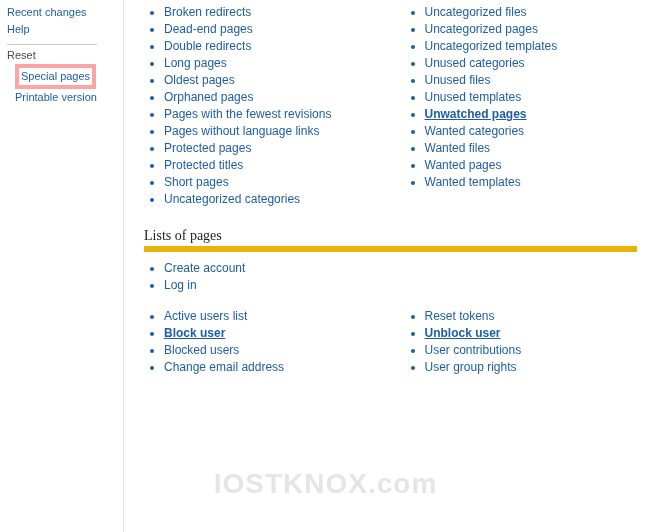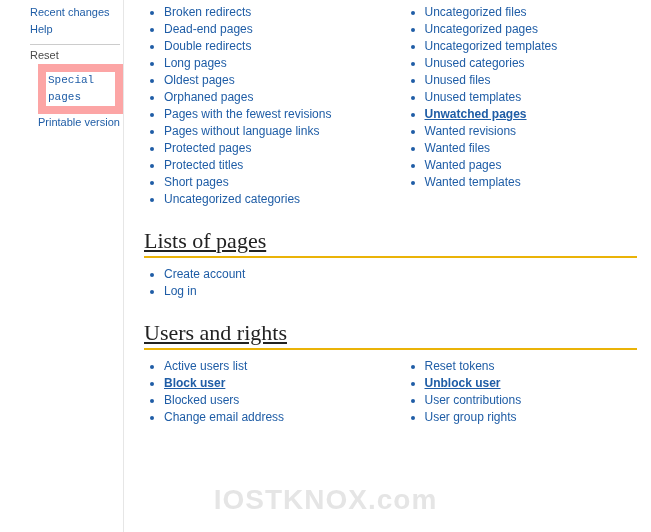--- a/index.html
+++ b/index.html
@@ -9,21 +9,21 @@
     background: #fff;
     color: #222;
     width: 651px;
     height: 532px;
     overflow: hidden;
     position: relative;
   }
   .layout { display: flex; height: 100%; }
   .sidebar {
     width: 124px;
-    padding: 4px 0 0 30px;
+    padding: 4px 0 0 7px;
     border-right: 1px solid #e6e6e6;
     flex-shrink: 0;
   }
   .sidebar a {
     display: block;
     color: #1f5da6;
     text-decoration: none;
     font-size: 11px;
     line-height: 17px;
   }
@@ -32,25 +32,24 @@
     margin: 6px 0 4px 0;
     width: 90px;
   }
   .sidebar-heading {
     font-size: 11px;
     color: #4a4a4a;
     margin-bottom: 3px;
   }
   .tools-links { padding-left: 8px; }
   .highlight-red {
-    border: 8px solid #fca5a5;
+    border: 4px solid #fca5a5;
     padding: 0 2px;
     display: inline-block;
     line-height: 15px;
-    font-family: Liberation Mono, monospace;
   }
   .main {
     flex: 1;
     padding: 0 14px 0 20px;
     color: #222;
   }
   .section-columns {
     display: flex;
     gap: 28px;
   }
@@ -68,31 +67,30 @@
   }
   ul.link-list li::marker { color: #1f5da6; }
   ul.link-list li a {
     color: #1f5da6;
     text-decoration: none;
   }
   ul.link-list li a.bold { font-weight: bold; text-decoration: underline; }
   h2.section-title {
     font-family: Georgia, "Times New Roman", serif;
     font-weight: normal;
-    font-size: 22px;
+    font-size: 14px;
     color: #222;
-    border-bottom: 2px solid #eab308;
+    border-bottom: 6px solid #eab308;
     padding-bottom: 2px;
     margin: 10px 0 4px 0;
-    text-decoration: underline;
   }
   .watermark {
     position: absolute;
     left: 50%;
-    bottom: 16px;
+    bottom: 32px;
     transform: translateX(-50%);
     font-size: 28px;
     font-weight: bold;
     color: rgba(150,150,150,0.25);
     letter-spacing: 1px;
     pointer-events: none;
     font-family: Arial, sans-serif;
   }
 </style>
 </head>
@@ -133,21 +131,21 @@
       </div>
       <div class="col">
         <ul class="link-list">
           <li><a href="#">Uncategorized files</a></li>
           <li><a href="#">Uncategorized pages</a></li>
           <li><a href="#">Uncategorized templates</a></li>
           <li><a href="#">Unused categories</a></li>
           <li><a href="#">Unused files</a></li>
           <li><a href="#">Unused templates</a></li>
           <li><a href="#" class="bold">Unwatched pages</a></li>
-          <li><a href="#">Wanted revisions</a></li>
+          <li><a href="#">Wanted categories</a></li>
           <li><a href="#">Wanted files</a></li>
           <li><a href="#">Wanted pages</a></li>
           <li><a href="#">Wanted templates</a></li>
         </ul>
       </div>
     </div>
 
     <h2 class="section-title">Lists of pages</h2>
     <div class="section-columns">
     </div>
@@ -155,21 +153,20 @@
     <div class="section-columns">
       <div class="col">
         <ul class="link-list">
           <li><a href="#">Create account</a></li>
           <li><a href="#">Log in</a></li>
         </ul>
       </div>
       <div class="col"></div>
     </div>
 
-    <h2 class="section-title">Users and rights</h2>
     <div class="section-columns">
       <div class="col">
         <ul class="link-list">
           <li><a href="#">Active users list</a></li>
           <li><a href="#" class="bold">Block user</a></li>
           <li><a href="#">Blocked users</a></li>
           <li><a href="#">Change email address</a></li>
 
         </ul>
       </div>

